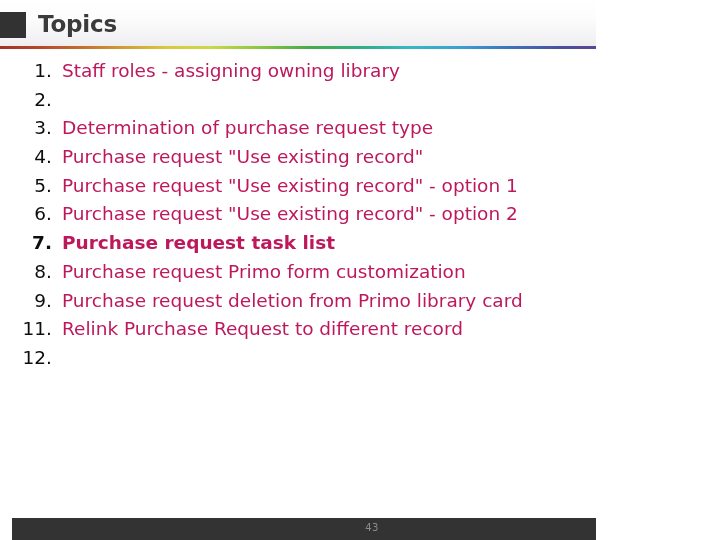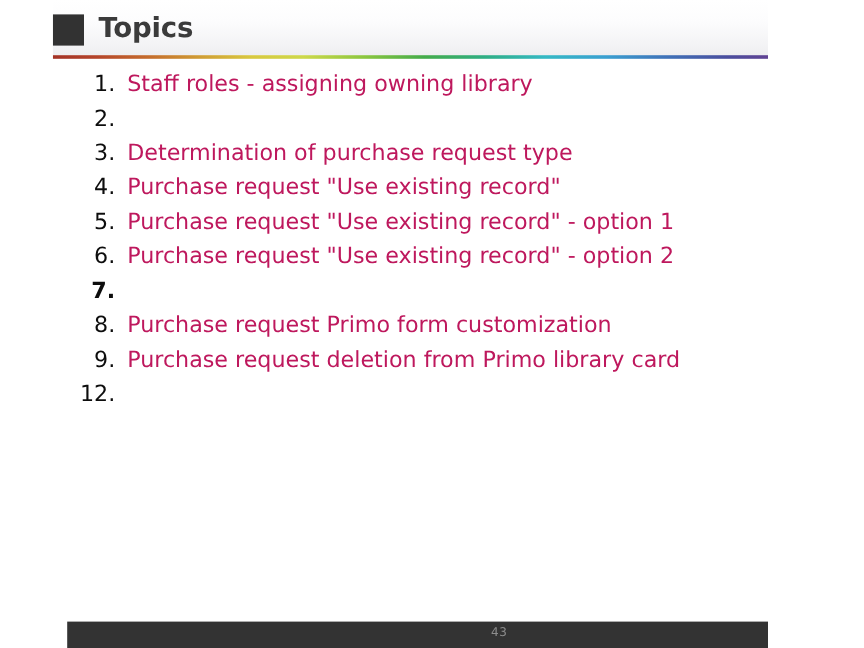--- a/index.html
+++ b/index.html
@@ -13,21 +13,20 @@
     overflow: hidden;
     font-family: "DejaVu Sans", "Liberation Sans", sans-serif;
   }
 
   .slide {
     position: relative;
     width: 596px;
     height: 540px;
     background: #ffffff;
     overflow: hidden;
-    margin-left: 44px;
   }
 
   
   .header {
     position: absolute;
     left: 0;
     top: 0;
     width: 720px;
     height: 46px;
     background: linear-gradient(to bottom, #ffffff 0%, #fcfcfd 40%, #f3f3f5 82%, #eeeef0 100%);
@@ -187,33 +186,38 @@
       <span class="topic-text">Purchase request "Use existing record" - option 1</span>
     </div>
 
     <div class="topic-row">
       <span class="topic-num">6.</span>
       <span class="topic-text">Purchase request "Use existing record" - option 2</span>
     </div>
 
     <div class="topic-row is-bold">
       <span class="topic-num">7.</span>
+      <span class="topic-text">Purchase request task list</span>
     </div>
 
     <div class="topic-row">
       <span class="topic-num">8.</span>
       <span class="topic-text">Purchase request Primo form customization</span>
     </div>
 
     <div class="topic-row">
       <span class="topic-num">9.</span>
       <span class="topic-text">Purchase request deletion from Primo library card</span>
     </div>
 
 
+    <div class="topic-row">
+      <span class="topic-num">11.</span>
+      <span class="topic-text">Relink Purchase Request to different record</span>
+    </div>
 
     <div class="topic-row">
       <span class="topic-num">12.</span>
     </div>
 
   </div>
 
   <div class="footer-artifact"></div>
 
   <div class="footer">

